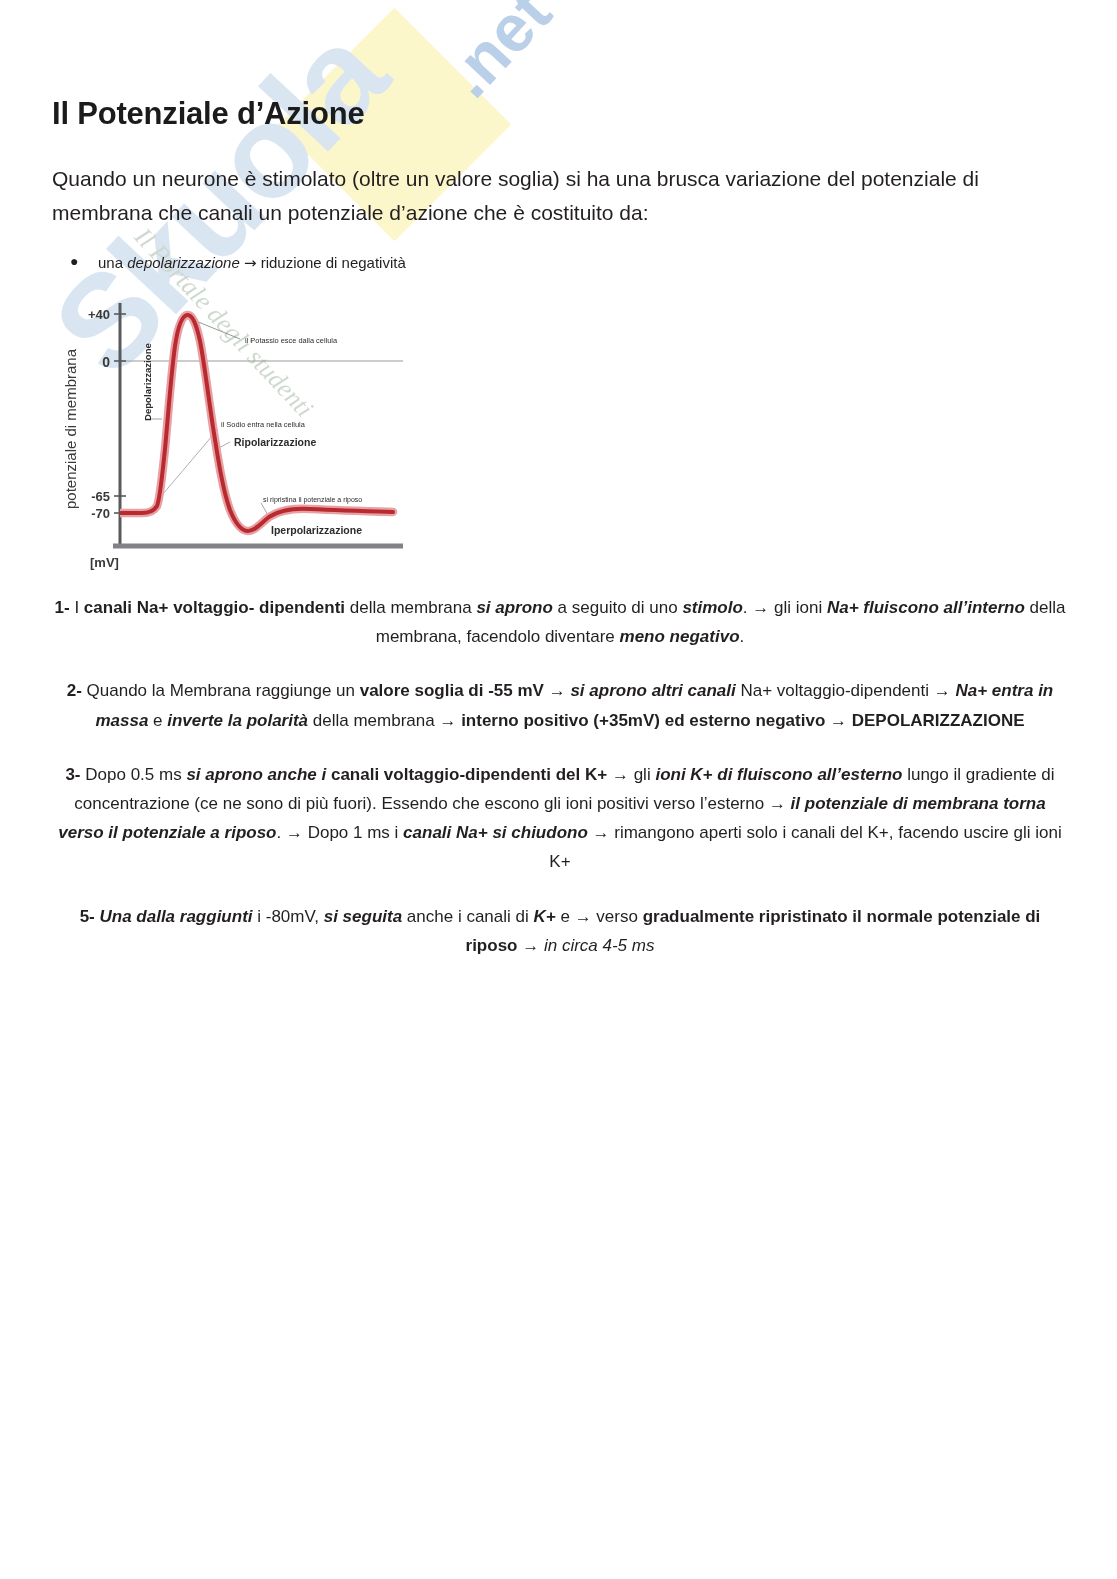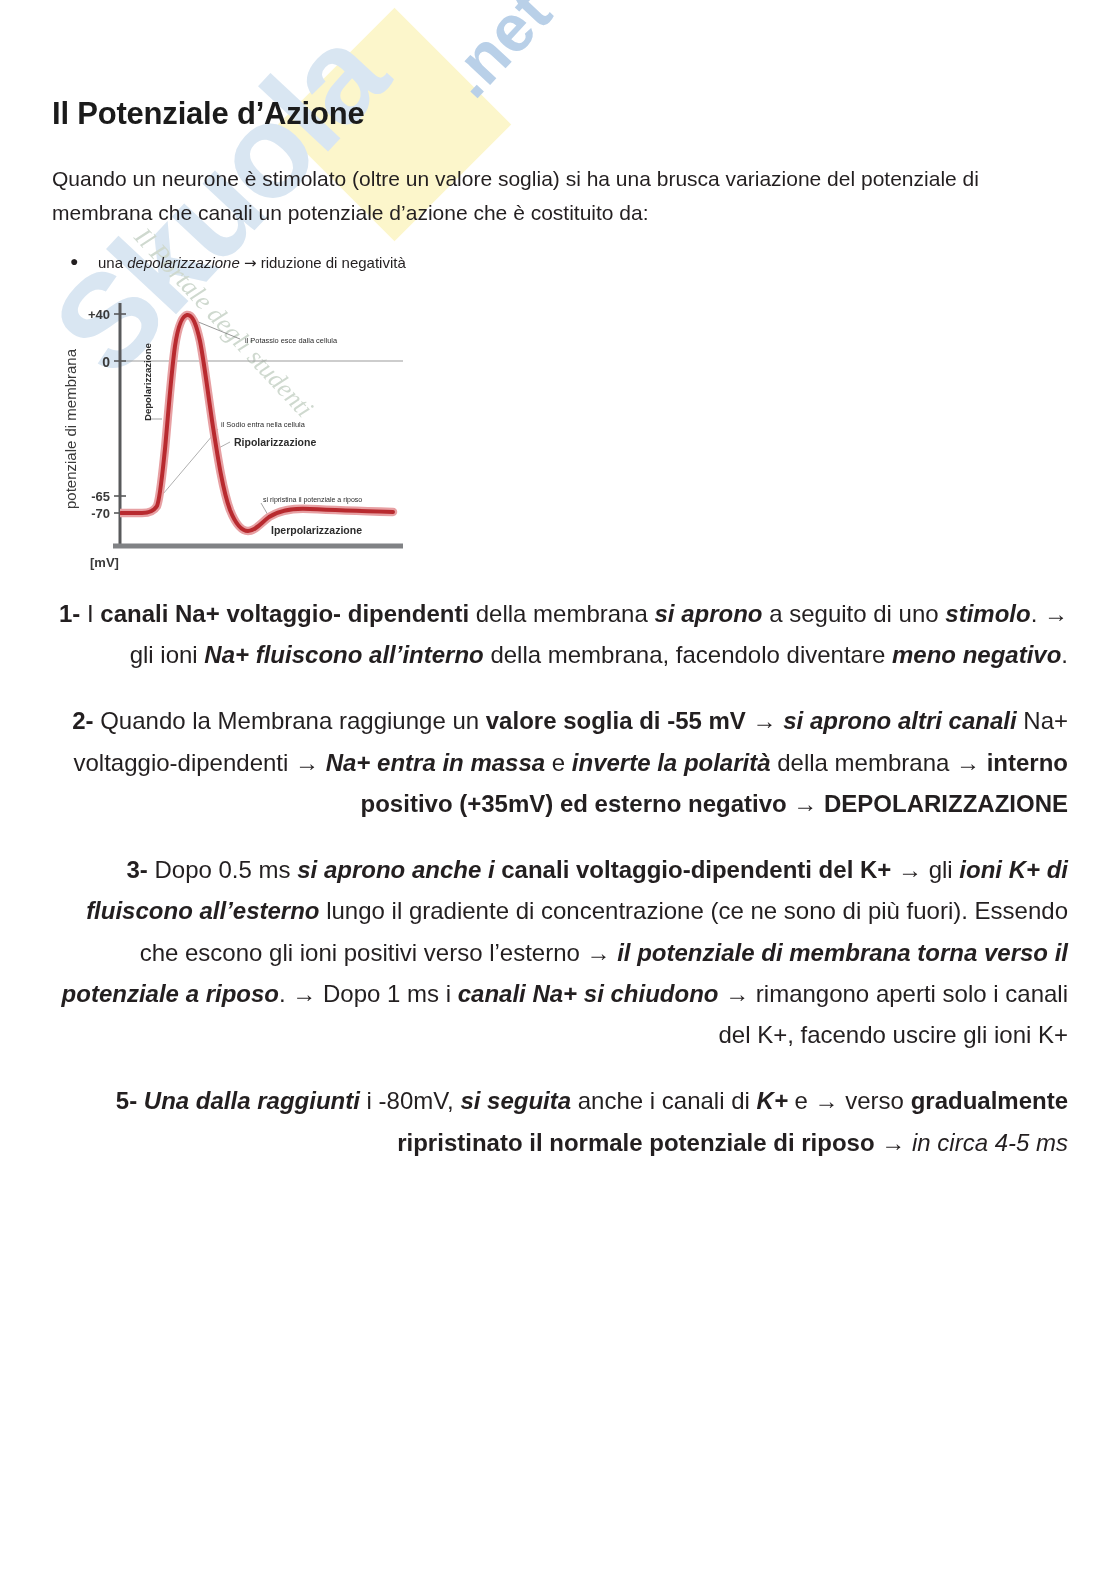--- a/index.html
+++ b/index.html
@@ -123,25 +123,25 @@
   .figure {
     position: relative;
     width: 345px;
     height: 280px;
     margin: 8px 0 14px 6px;
   }
   .figure svg { display: block; }
 
   
   .para {
-    font-size: 24px;
+    font-size: 17px;
     line-height: 1.72;
     margin: 0 0 25px 0;
     color: #231f20;
-    text-align: right;
+    text-align: center;
   }
   .para .num { font-weight: bold; }
   .arr { font-family: "DejaVu Sans", sans-serif; }
 </style>
 </head>
 <body>
 
 <div id="watermark">
   <div class="wm-diamond"></div>
   <div class="wm-skuola">Skuola</div>

